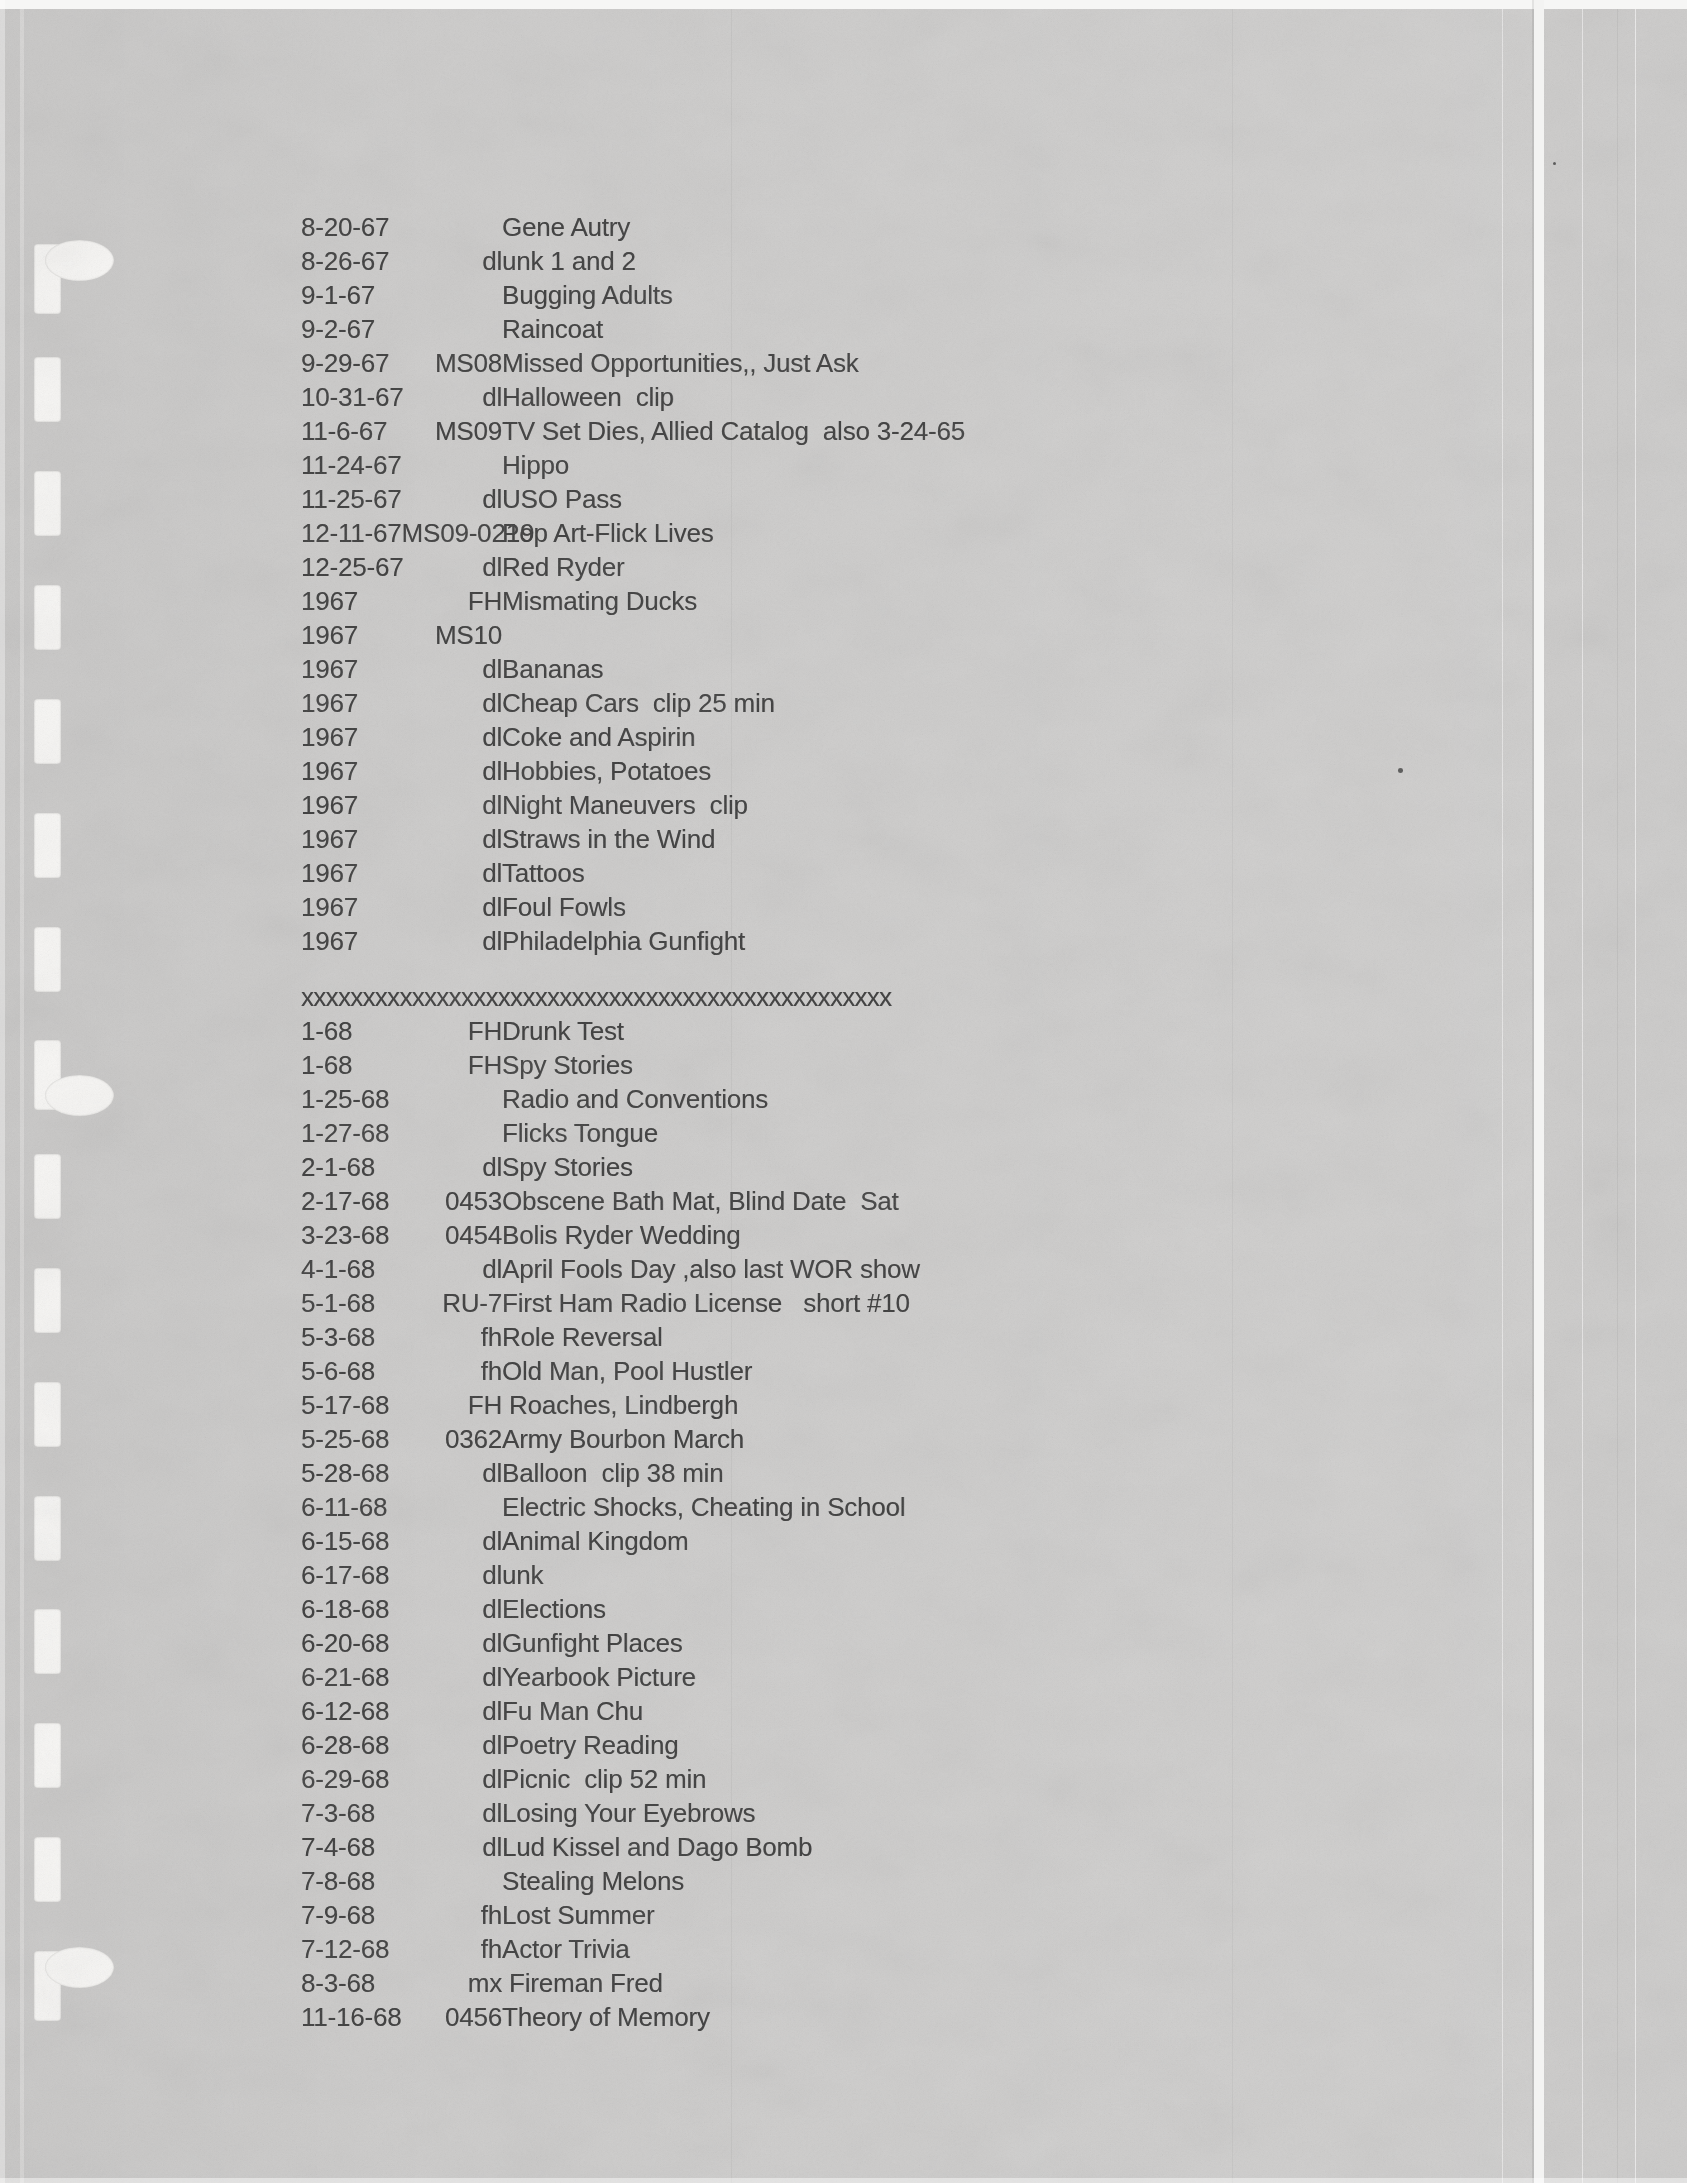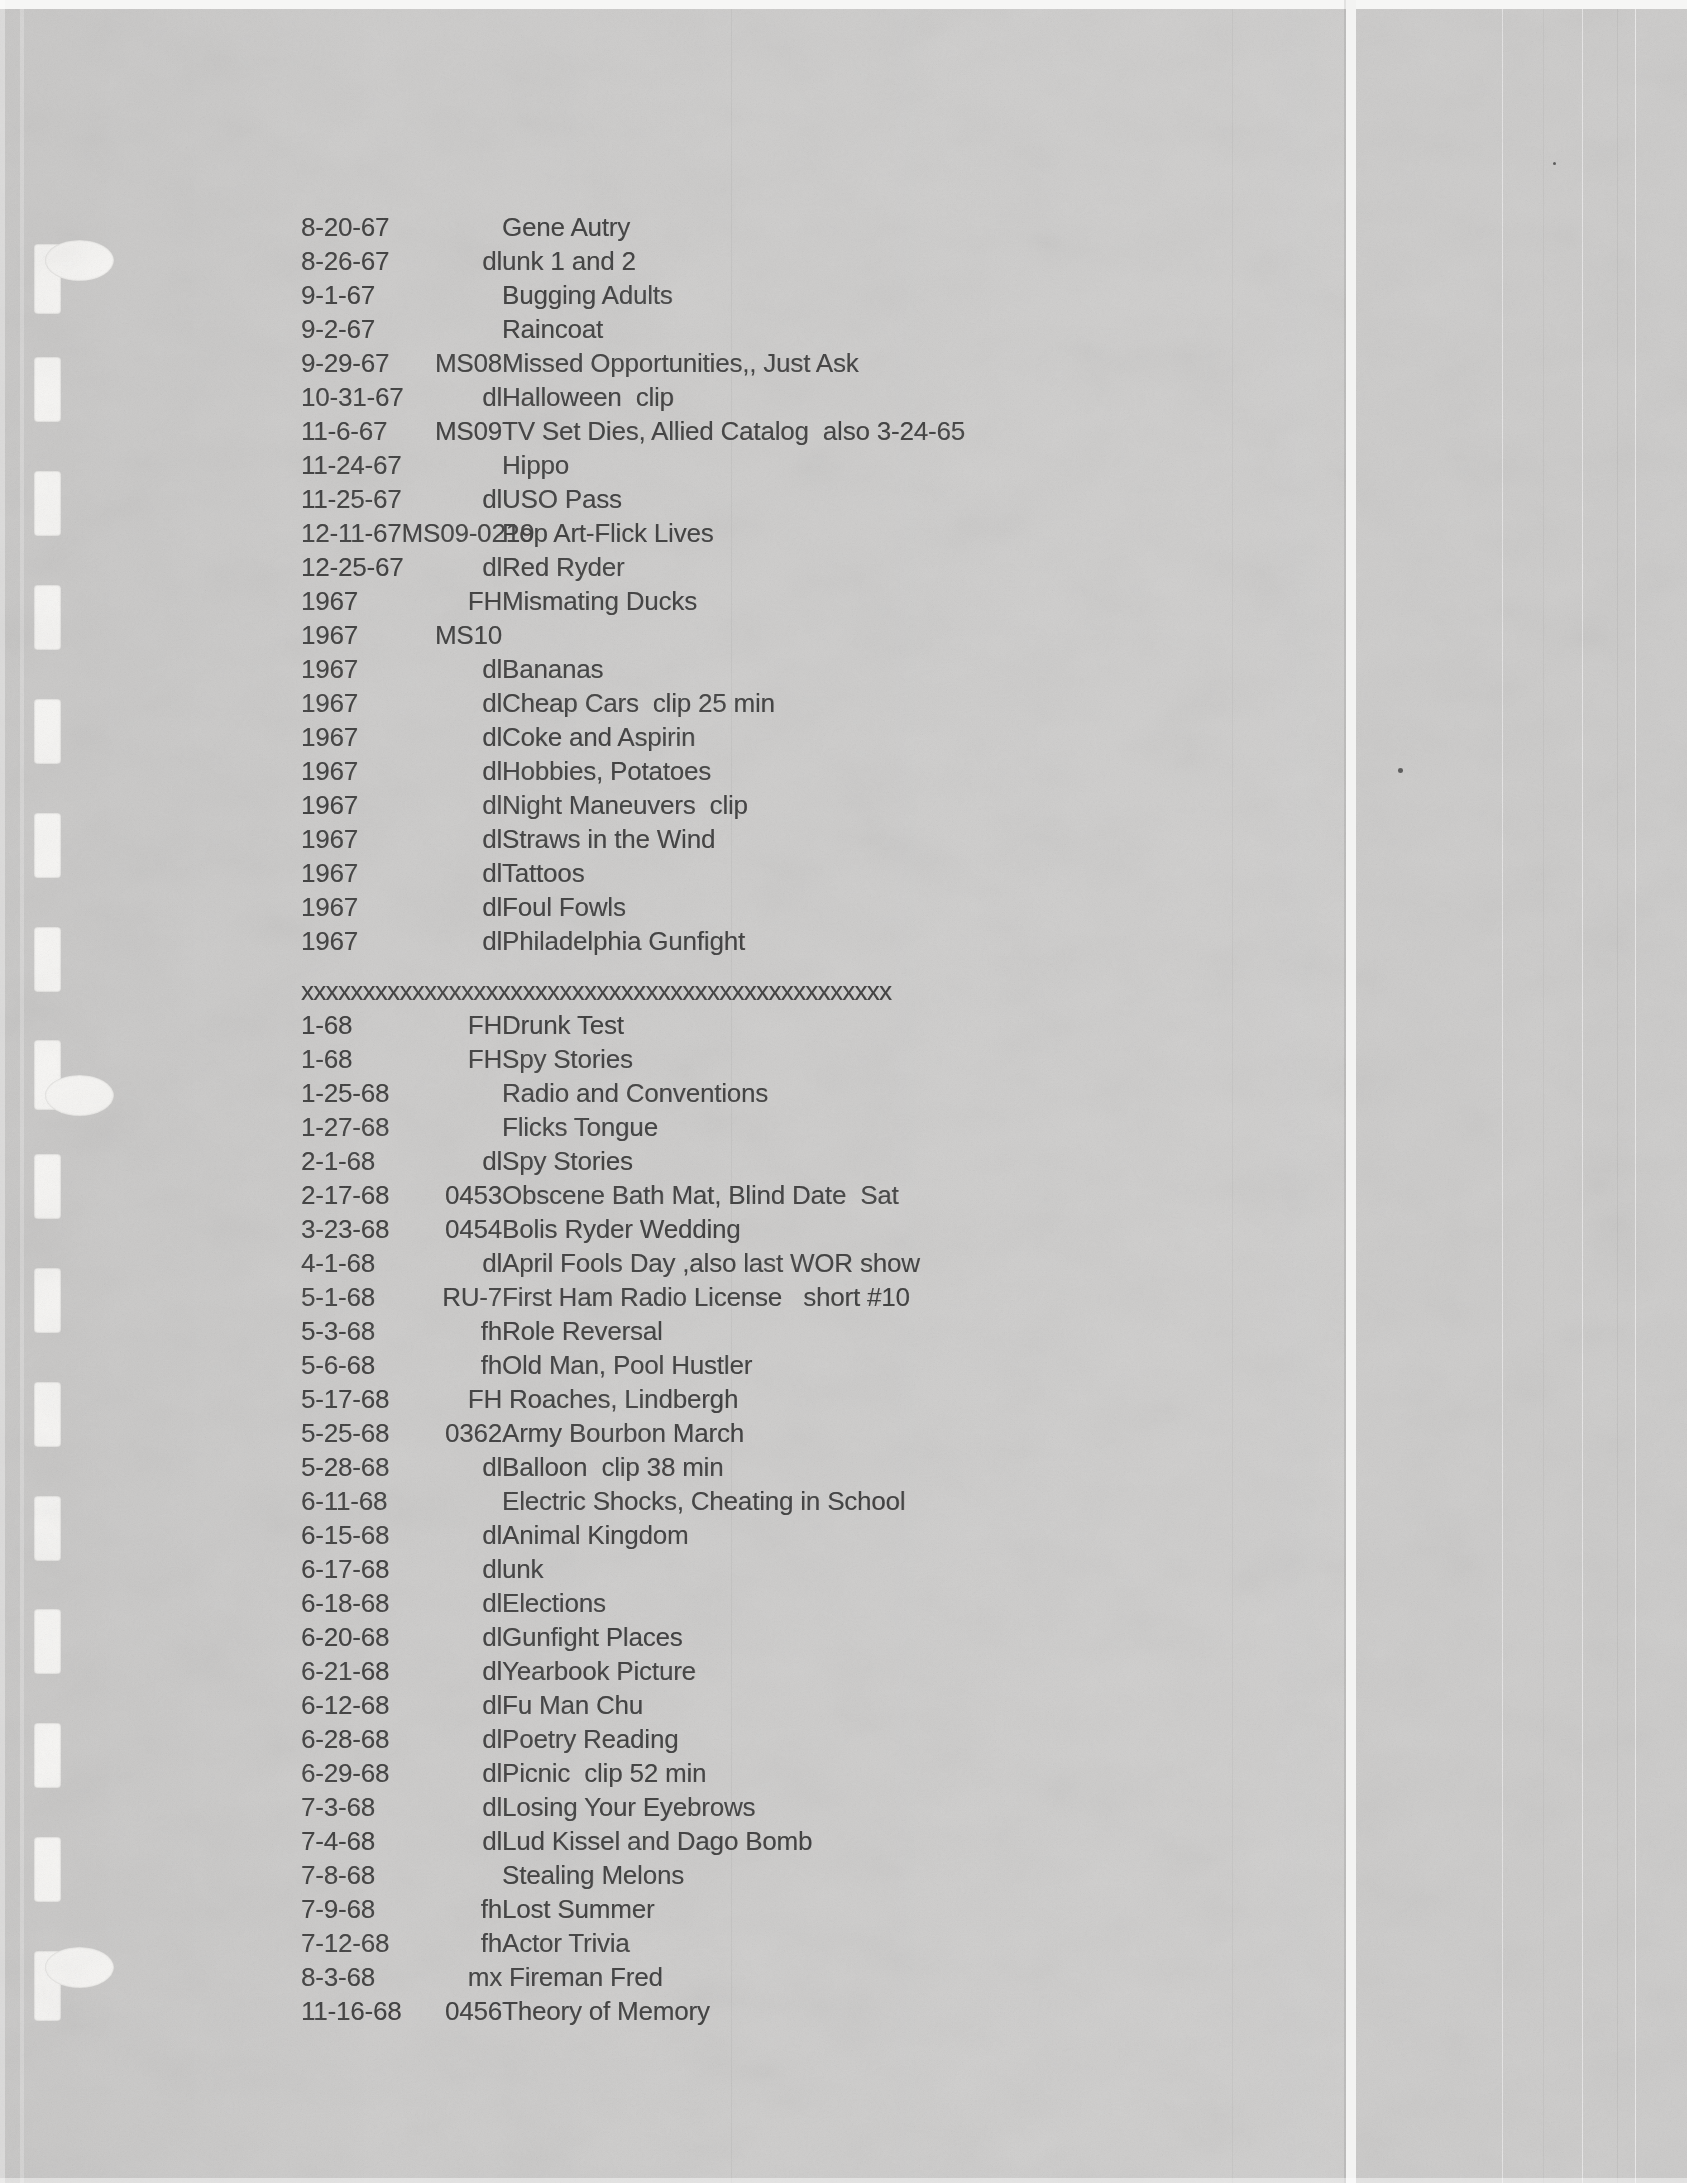--- a/index.html
+++ b/index.html
@@ -4,21 +4,21 @@
 <style>
   * { box-sizing: border-box; }
   html, body {
     margin: 0; padding: 0;
     width: 1688px; height: 2183px;
     overflow: hidden;
     background: var(--paper, #cccbca);
   }
   .page {
     position: absolute; inset: 0;
-    width: 1356px; height: 2183px;
+    width: 1544px; height: 2183px;
     background: linear-gradient(90deg,
       rgba(0,0,0,0.025) 0%, rgba(0,0,0,0.00) 30%,
       rgba(255,255,255,0.03) 70%, rgba(255,255,255,0.05) 100%);
     font-family: "Liberation Sans", sans-serif;
   }
   
   .streak { position: absolute; top: 0; height: 2183px; z-index: 1; }
   
   .textblock {
     position: absolute; left: 301px; top: 210px; z-index: 2;
@@ -27,21 +27,21 @@
     letter-spacing: -0.2px;
     color: var(--ink, #3a3a3a);
     text-shadow: 0.3px 0.3px 0 rgba(40,40,40,0.35);
     filter: blur(0.3px);
   }
   .row { display: grid; grid-template-columns: 93px 108px auto; }
   .cell { white-space: pre; }
   .cell.code { text-align: right; }
   .row.merged .cell.date { grid-column: 1 / 3; }
   .separator {
-    margin-top: 16px;
+    margin-top: 22px;
     letter-spacing: -0.7px;
     white-space: pre;
   }
   
   .hole, .tear {
     position: absolute; z-index: 3;
     background: var(--hole, #f7f6f4);
   }
   .hole {
     left: 34px; width: 26.5px; height: 65px;

